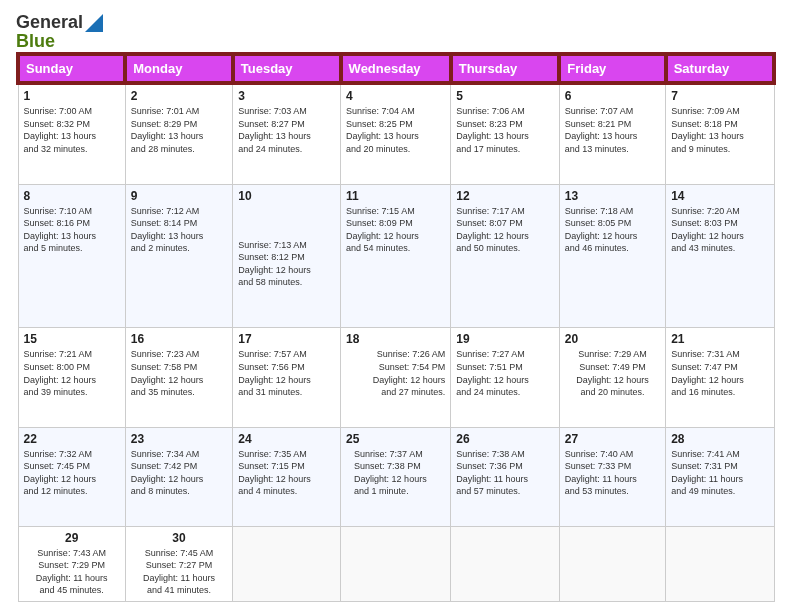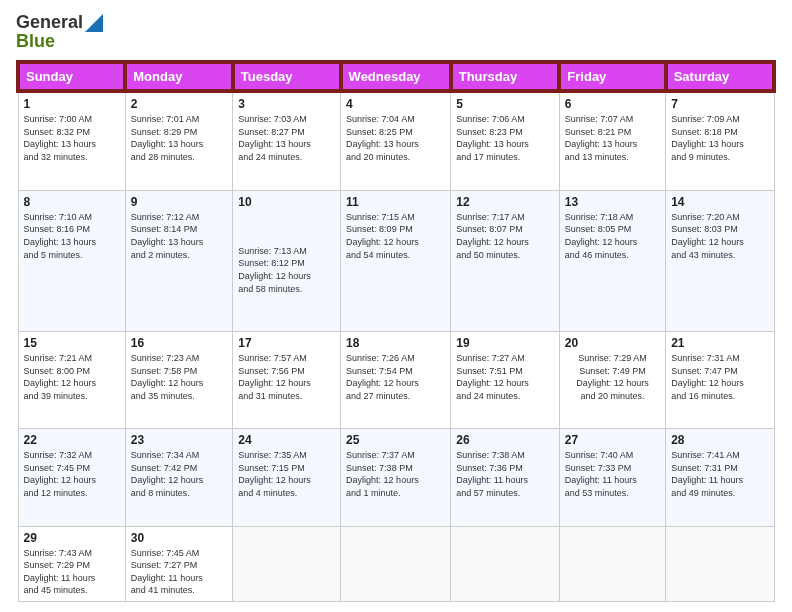--- a/index.html
+++ b/index.html
@@ -14,21 +14,21 @@
       width: 792px;
       height: 612px;
       padding: 12px 16px 10px 16px;
       display: flex;
       flex-direction: column;
     }
     .header {
       display: flex;
       justify-content: space-between;
       align-items: center;
-      margin-bottom: 8px;
+      margin-bottom: 0;
     }
     .logo-area {
       display: flex;
       flex-direction: column;
       align-items: flex-start;
     }
     .title-area {
       text-align: right;
     }
     .month-title {
@@ -77,20 +77,21 @@
     .day-content {
       font-size: 9px;
       line-height: 1.4;
       color: #333;
     }
     .empty-cell {
       background: #f9f9f9 !important;
     }
     .last-row td {
       height: 60px;
+      text-align: center;
     }
   </style>
 </head>
 <body>
 
 <div class="page">
   <div class="header">
     <div class="logo-area">
   <div style="display:flex;align-items:center;">
     <span style="font-size:18px;font-weight:bold;color:#333;">General</span>
@@ -238,21 +239,21 @@
           </td>
           <td>
             <span class="day-number">17</span>
             <div class="day-content" style="white-space: pre-line;">Sunrise: 7:57 AM
 Sunset: 7:56 PM
 Daylight: 12 hours
 and 31 minutes.</div>
           </td>
           <td>
             <span class="day-number">18</span>
-            <div class="day-content" style="white-space: pre-line;">Sunrise: 7:26 AM
+            <div class="day-content" style="white-space: pre-line; text-align: right;">Sunrise: 7:26 AM
 Sunset: 7:54 PM
 Daylight: 12 hours
 and 27 minutes.</div>
           </td>
           <td>
             <span class="day-number">19</span>
             <div class="day-content" style="white-space: pre-line;">Sunrise: 7:27 AM
 Sunset: 7:51 PM
 Daylight: 12 hours
 and 24 minutes.</div>
@@ -289,21 +290,21 @@
           </td>
           <td>
             <span class="day-number">24</span>
             <div class="day-content" style="white-space: pre-line;">Sunrise: 7:35 AM
 Sunset: 7:15 PM
 Daylight: 12 hours
 and 4 minutes.</div>
           </td>
           <td>
             <span class="day-number">25</span>
-            <div class="day-content" style="white-space: pre-line;">Sunrise: 7:37 AM
+            <div class="day-content" style="white-space: pre-line; margin-left: 8px;">Sunrise: 7:37 AM
 Sunset: 7:38 PM
 Daylight: 12 hours
 and 1 minute.</div>
           </td>
           <td>
             <span class="day-number">26</span>
             <div class="day-content" style="white-space: pre-line;">Sunrise: 7:38 AM
 Sunset: 7:36 PM
 Daylight: 11 hours
 and 57 minutes.</div>

